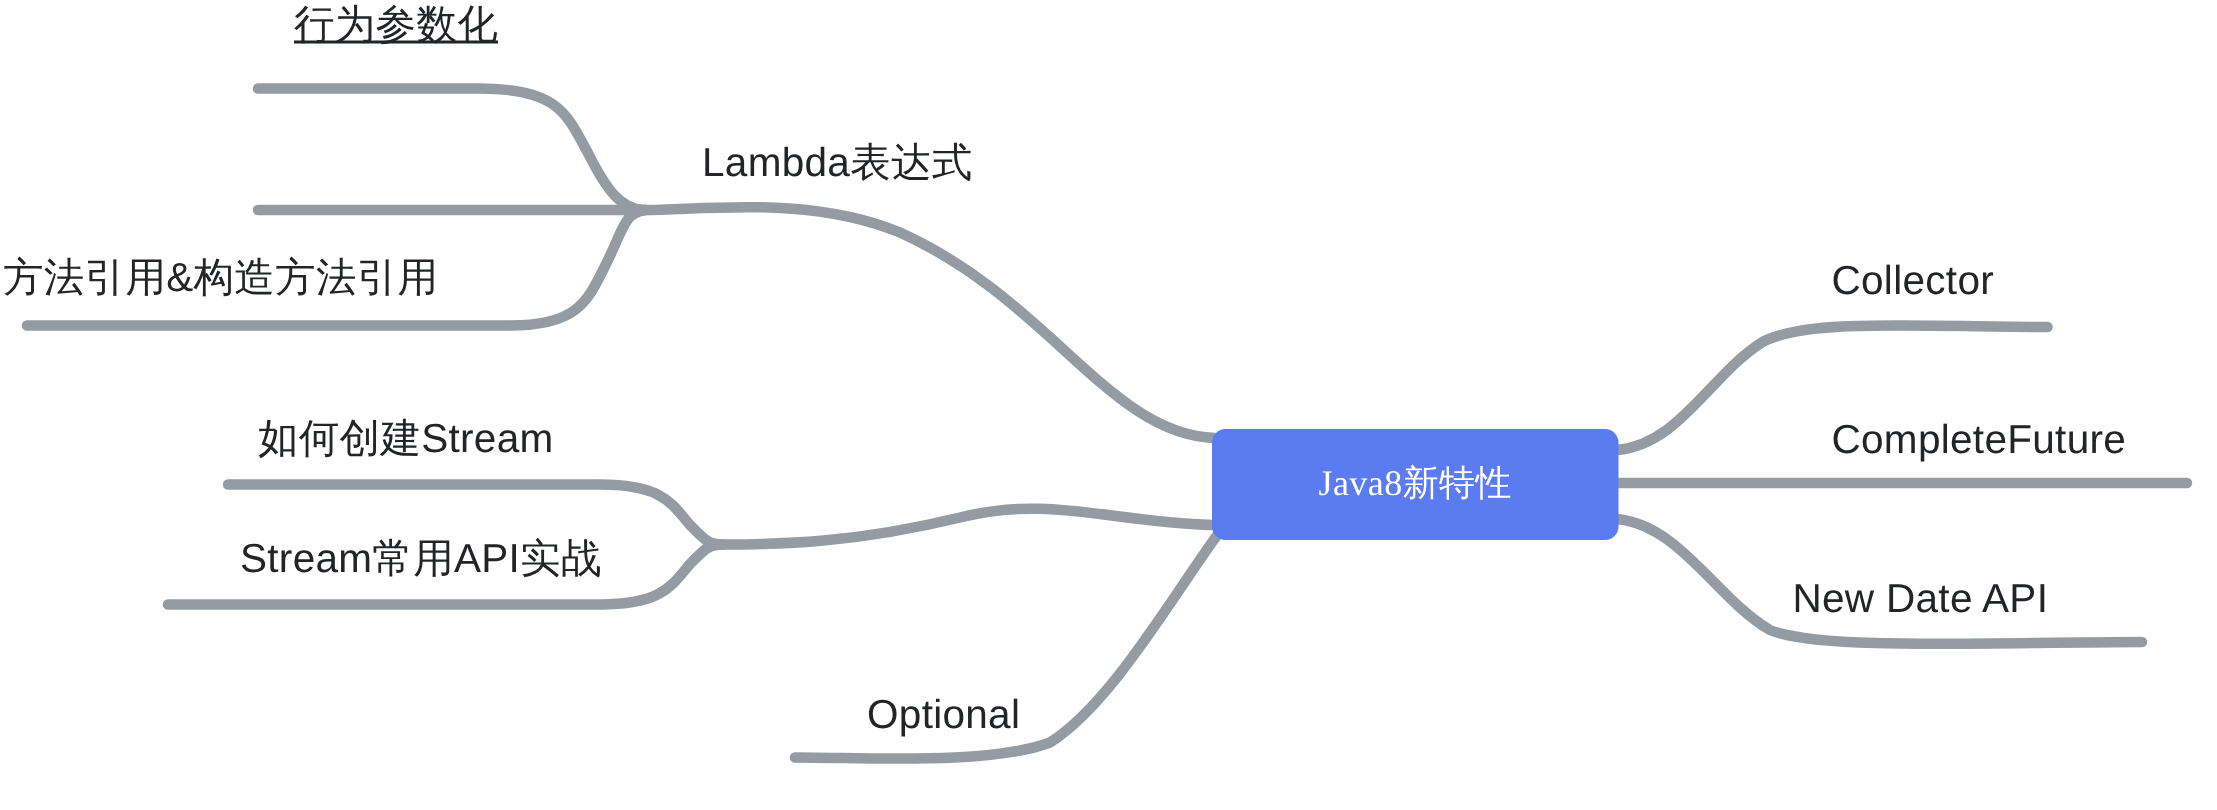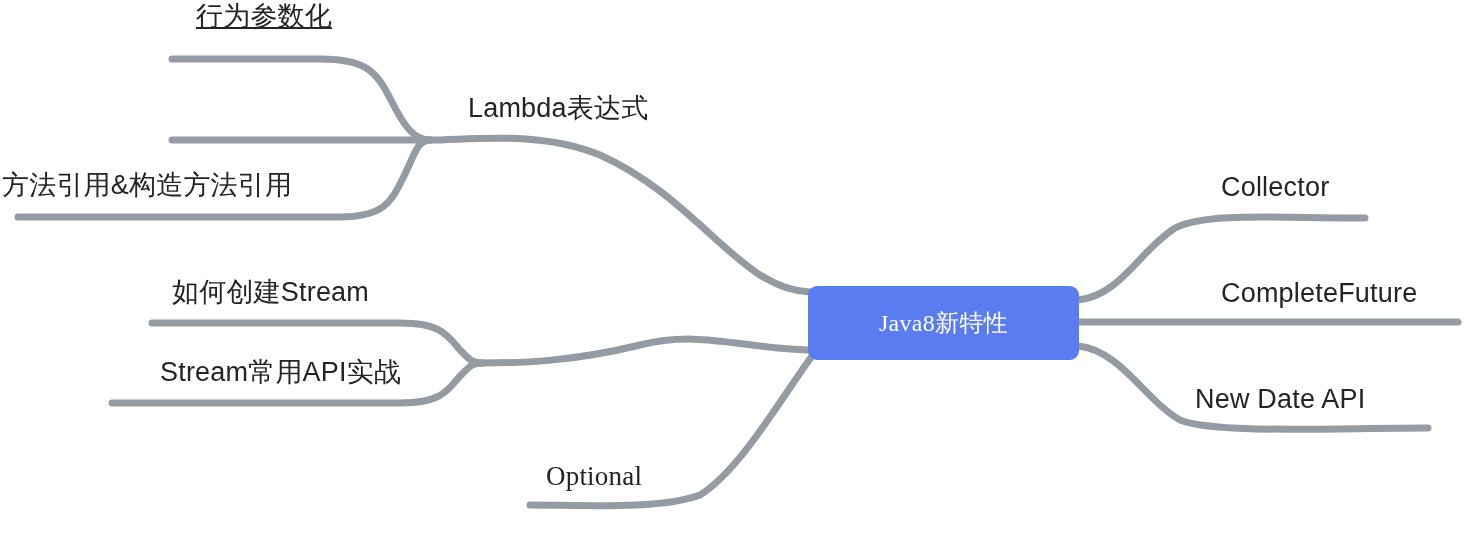--- a/index.html
+++ b/index.html
@@ -97,21 +97,21 @@
   <div class="node-label" style="left:196px; top:3px;text-decoration:underline;">行为参数化</div>
 
 
   <div class="node-label" style="left:2px; top:172px;">方法引用&amp;构造方法引用</div>
 
 
   <div class="node-label" style="left:172px; top:279px;">如何创建Stream</div>
 
   <div class="node-label" style="left:128px; top:359px;margin-left:32px;">Stream常用API实战</div>
 
-  <div class="node-label" style="left:546px; top:463px;font-family:Liberation Serif, serif;">Optional</div>
+  <div class="node-label" style="left:578px; top:463px;">Optional</div>
 
   <div class="node-label" style="left:1221px; top:174px;">Collector</div>
 
   <div class="node-label" style="left:1221px; top:280px;text-align:center;">CompleteFuture</div>
 
   <div class="node-label" style="left:1195px; top:386px;">New Date API</div>
 
 </div>
 
 </body></html>

